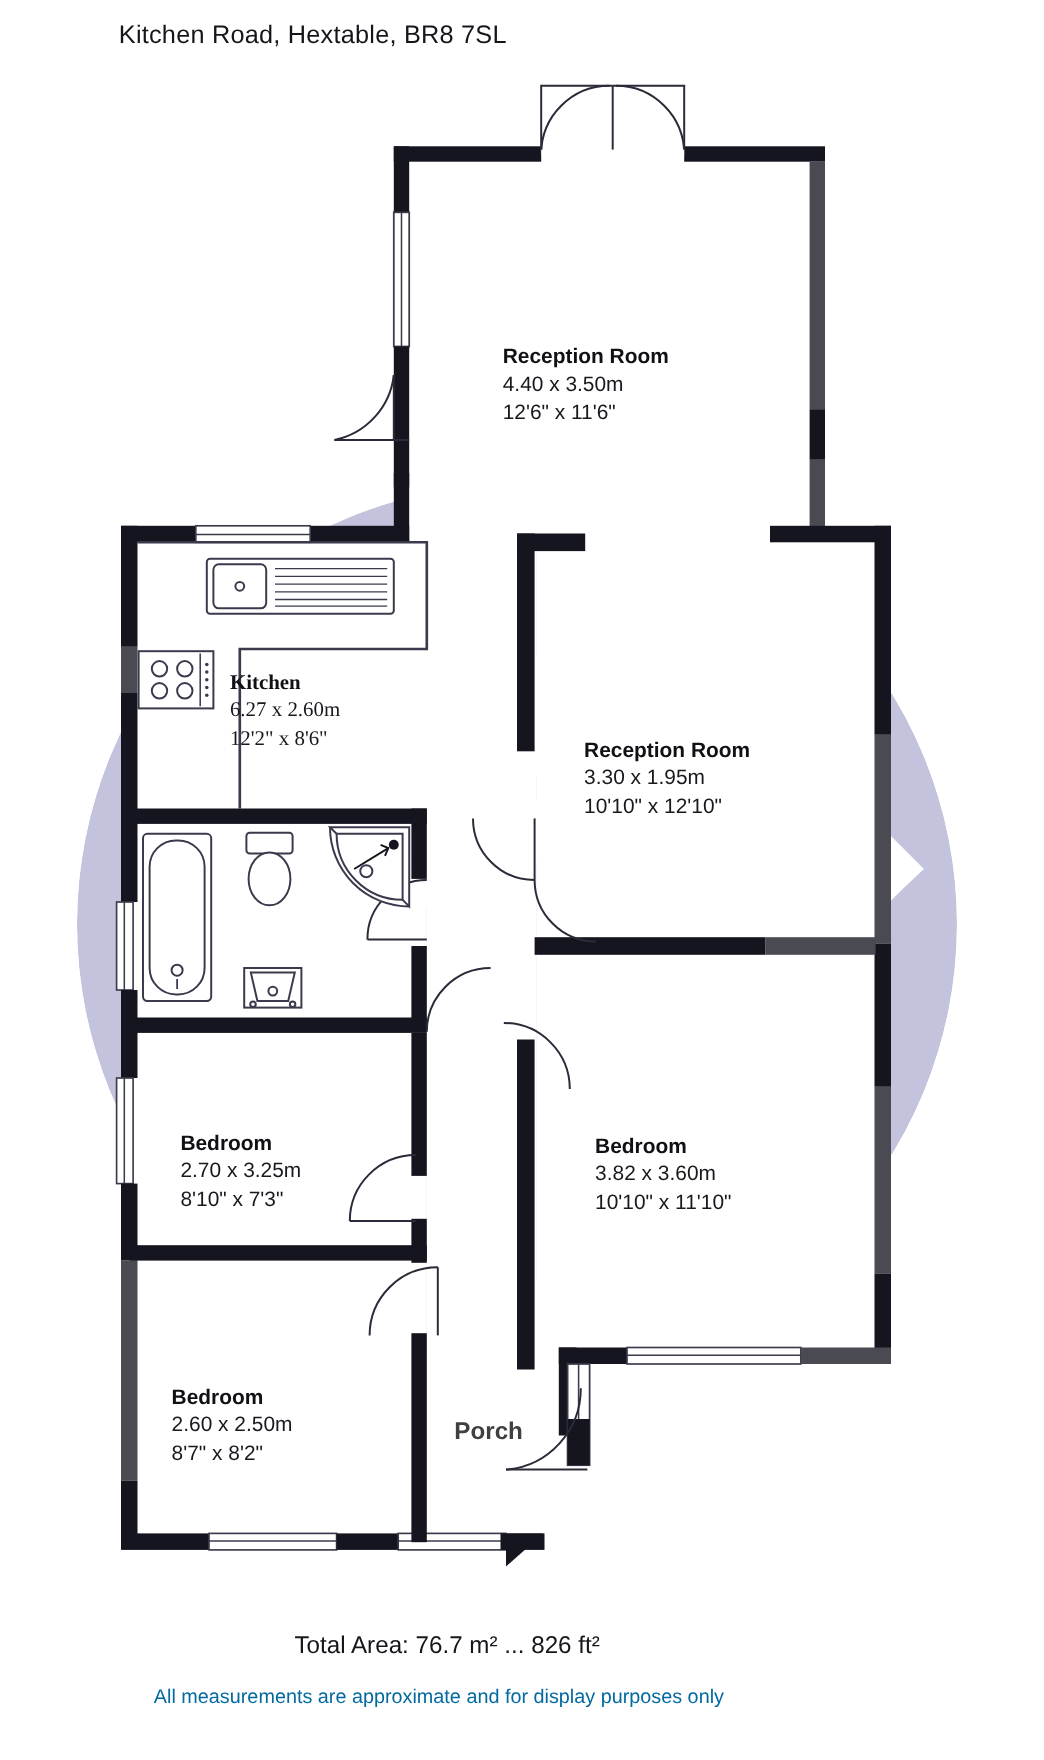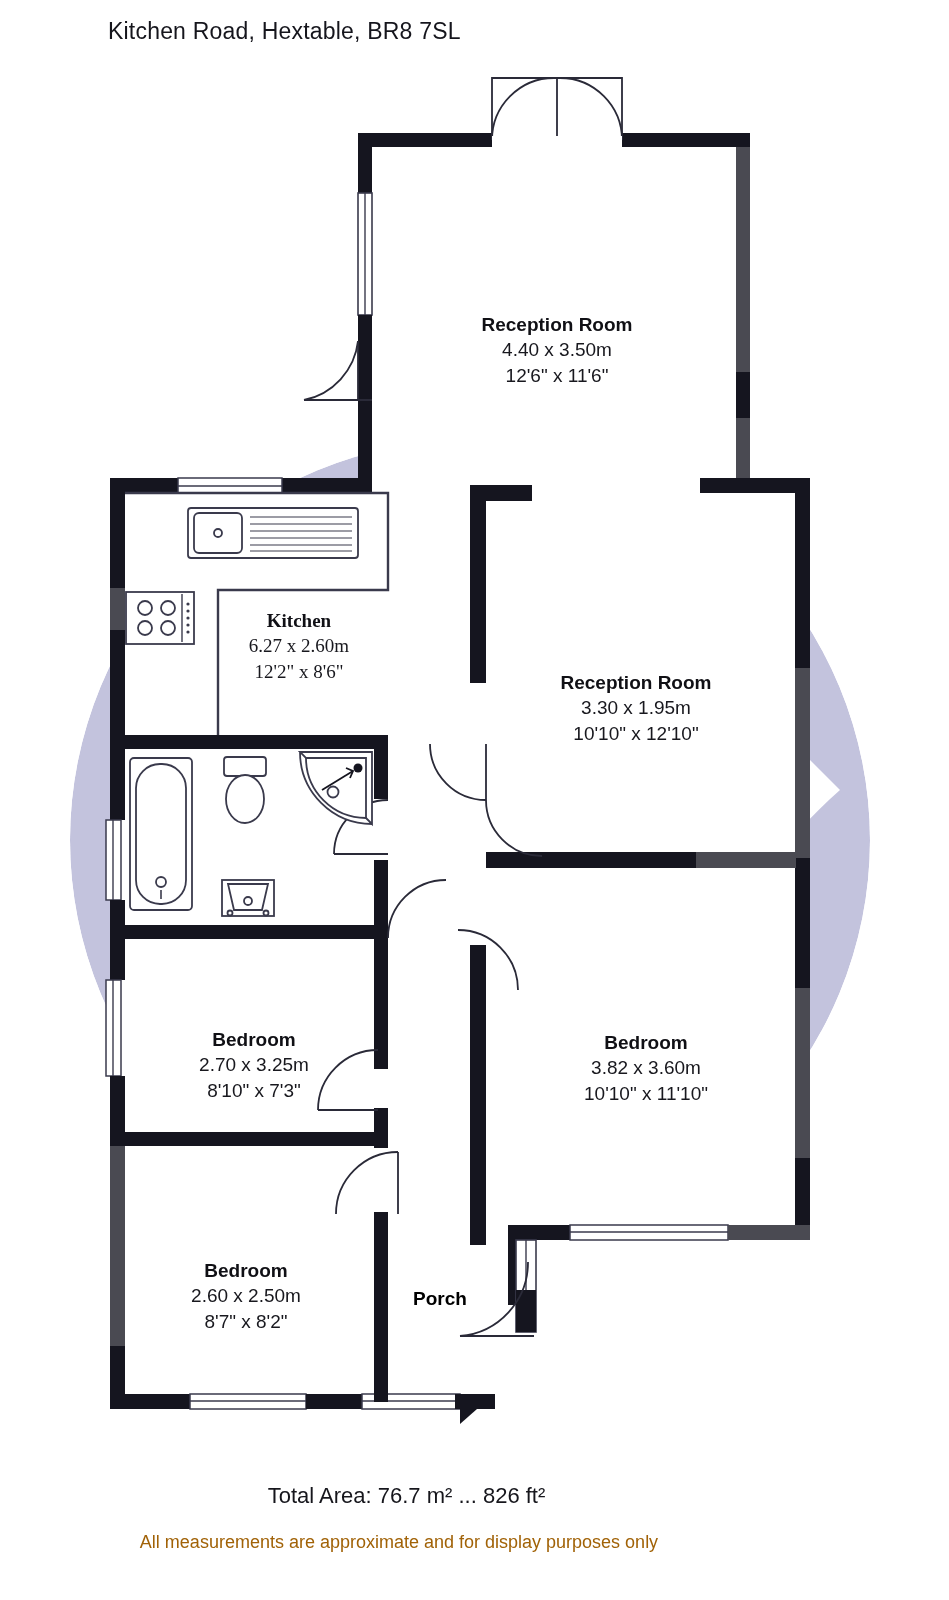--- a/index.html
+++ b/index.html
@@ -41,46 +41,45 @@
     font-size: 22px;
     color: #16161c;
   }
   #footer-disclaimer {
     position: absolute;
     left: 0;
     top: 1532px;
     width: 798px;
     text-align: center;
     font-size: 18px;
-    color: #a16207;
+    color: #0369a1;
   }
   .room-label {
     position: absolute;
-    text-align: center;
     line-height: 1.33;
     white-space: nowrap;
     pointer-events: none;
   }
   .room-name {
     font-weight: bold;
     font-size: 19px;
     display: block;
     color: #101015;
   }
   .room-dim {
     font-size: 19px;
     display: block;
     color: #18181e;
   }
   .porch-label {
     position: absolute;
     font-weight: bold;
-    font-size: 19px;
+    font-size: 22px;
     white-space: nowrap;
-    color: #000000;
+    color: #404040;
   }
 </style>
 </head>
 <body>
 
 <div id="plan-title">Kitchen Road, Hextable, BR8 7SL</div>
 
 <svg id="floorplan-canvas" viewBox="0 0 949 1600" xmlns="http://www.w3.org/2000/svg">
 
   <defs>

